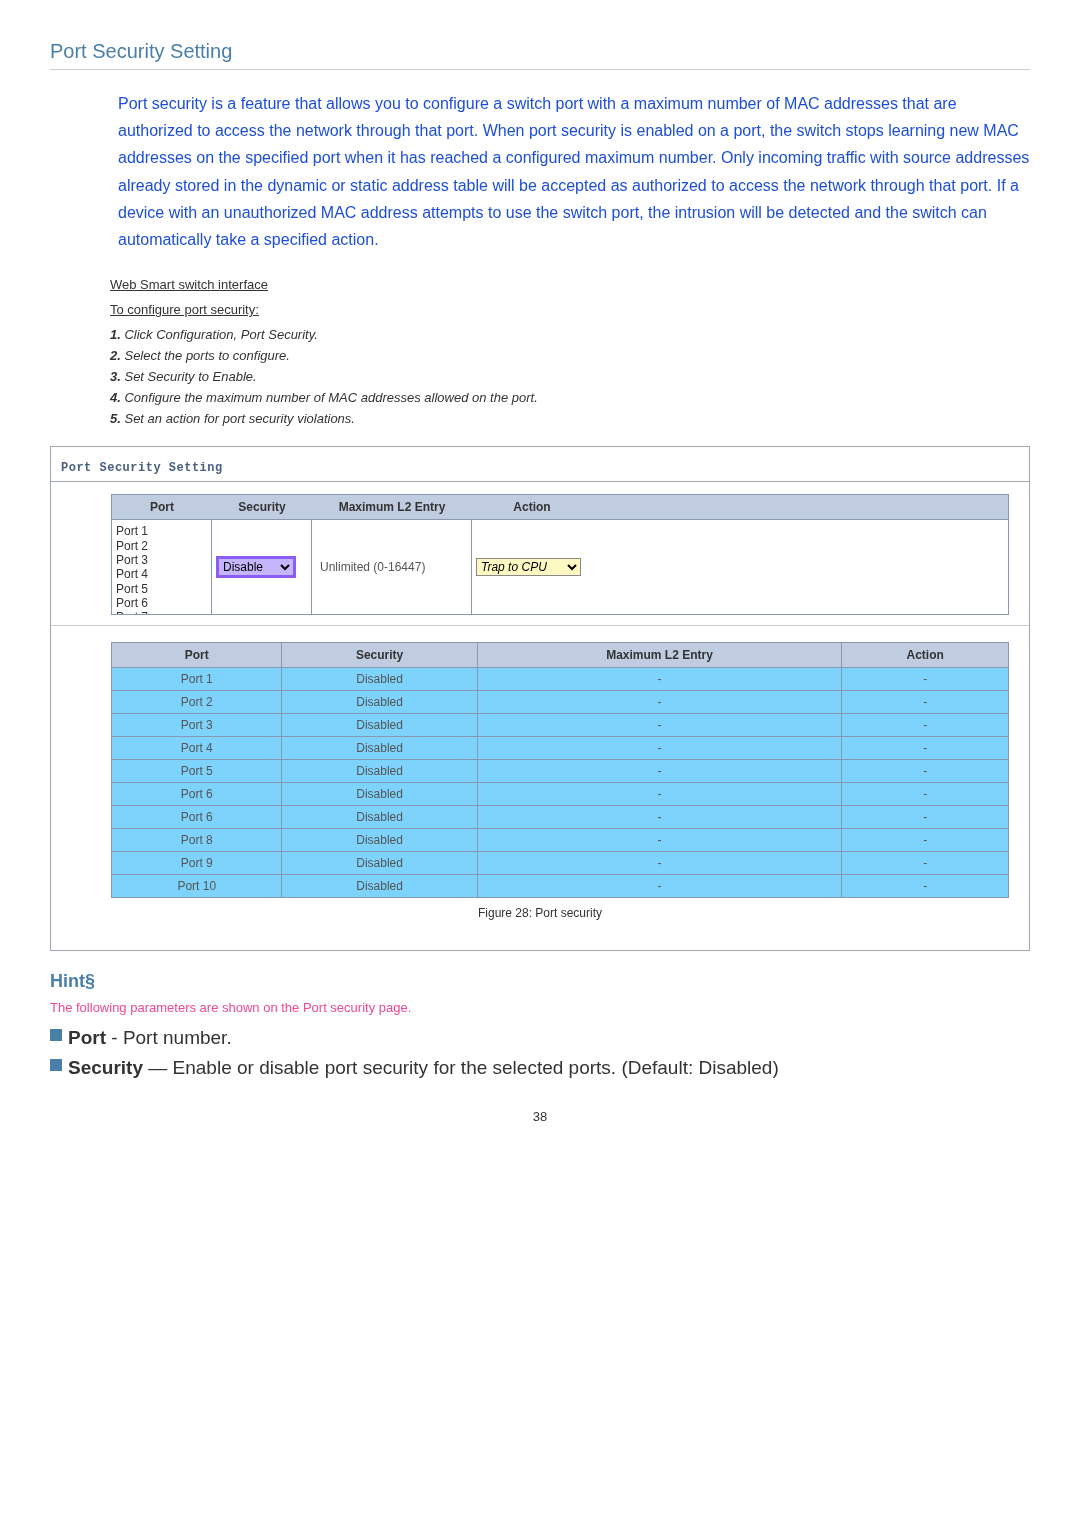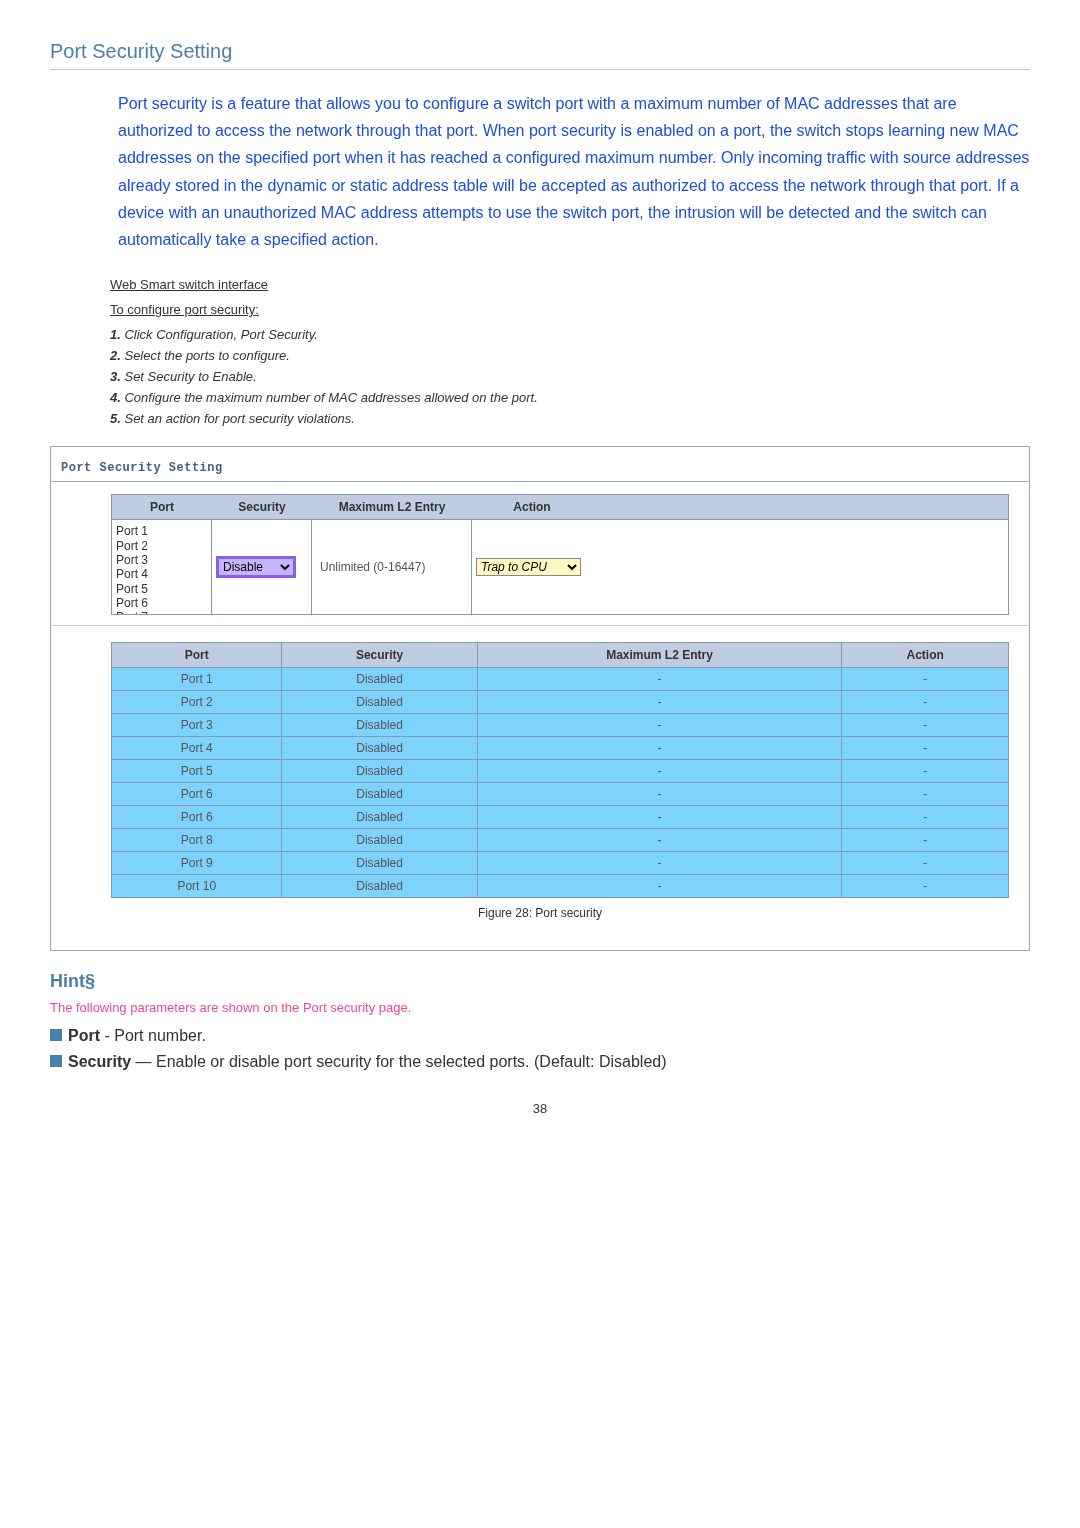--- a/index.html
+++ b/index.html
@@ -223,21 +223,21 @@
       margin-bottom: 8px;
     }
 
     .hint-desc {
       font-size: 13px;
       color: #ec4899;
       margin-bottom: 12px;
     }
 
     .hint-item {
-      font-size: 16px;
+      font-size: 19px;
       color: #333;
       margin-bottom: 8px;
       display: flex;
       align-items: flex-start;
     }
 
     .hint-bullet {
       display: inline-block;
       width: 12px;
       height: 12px;

